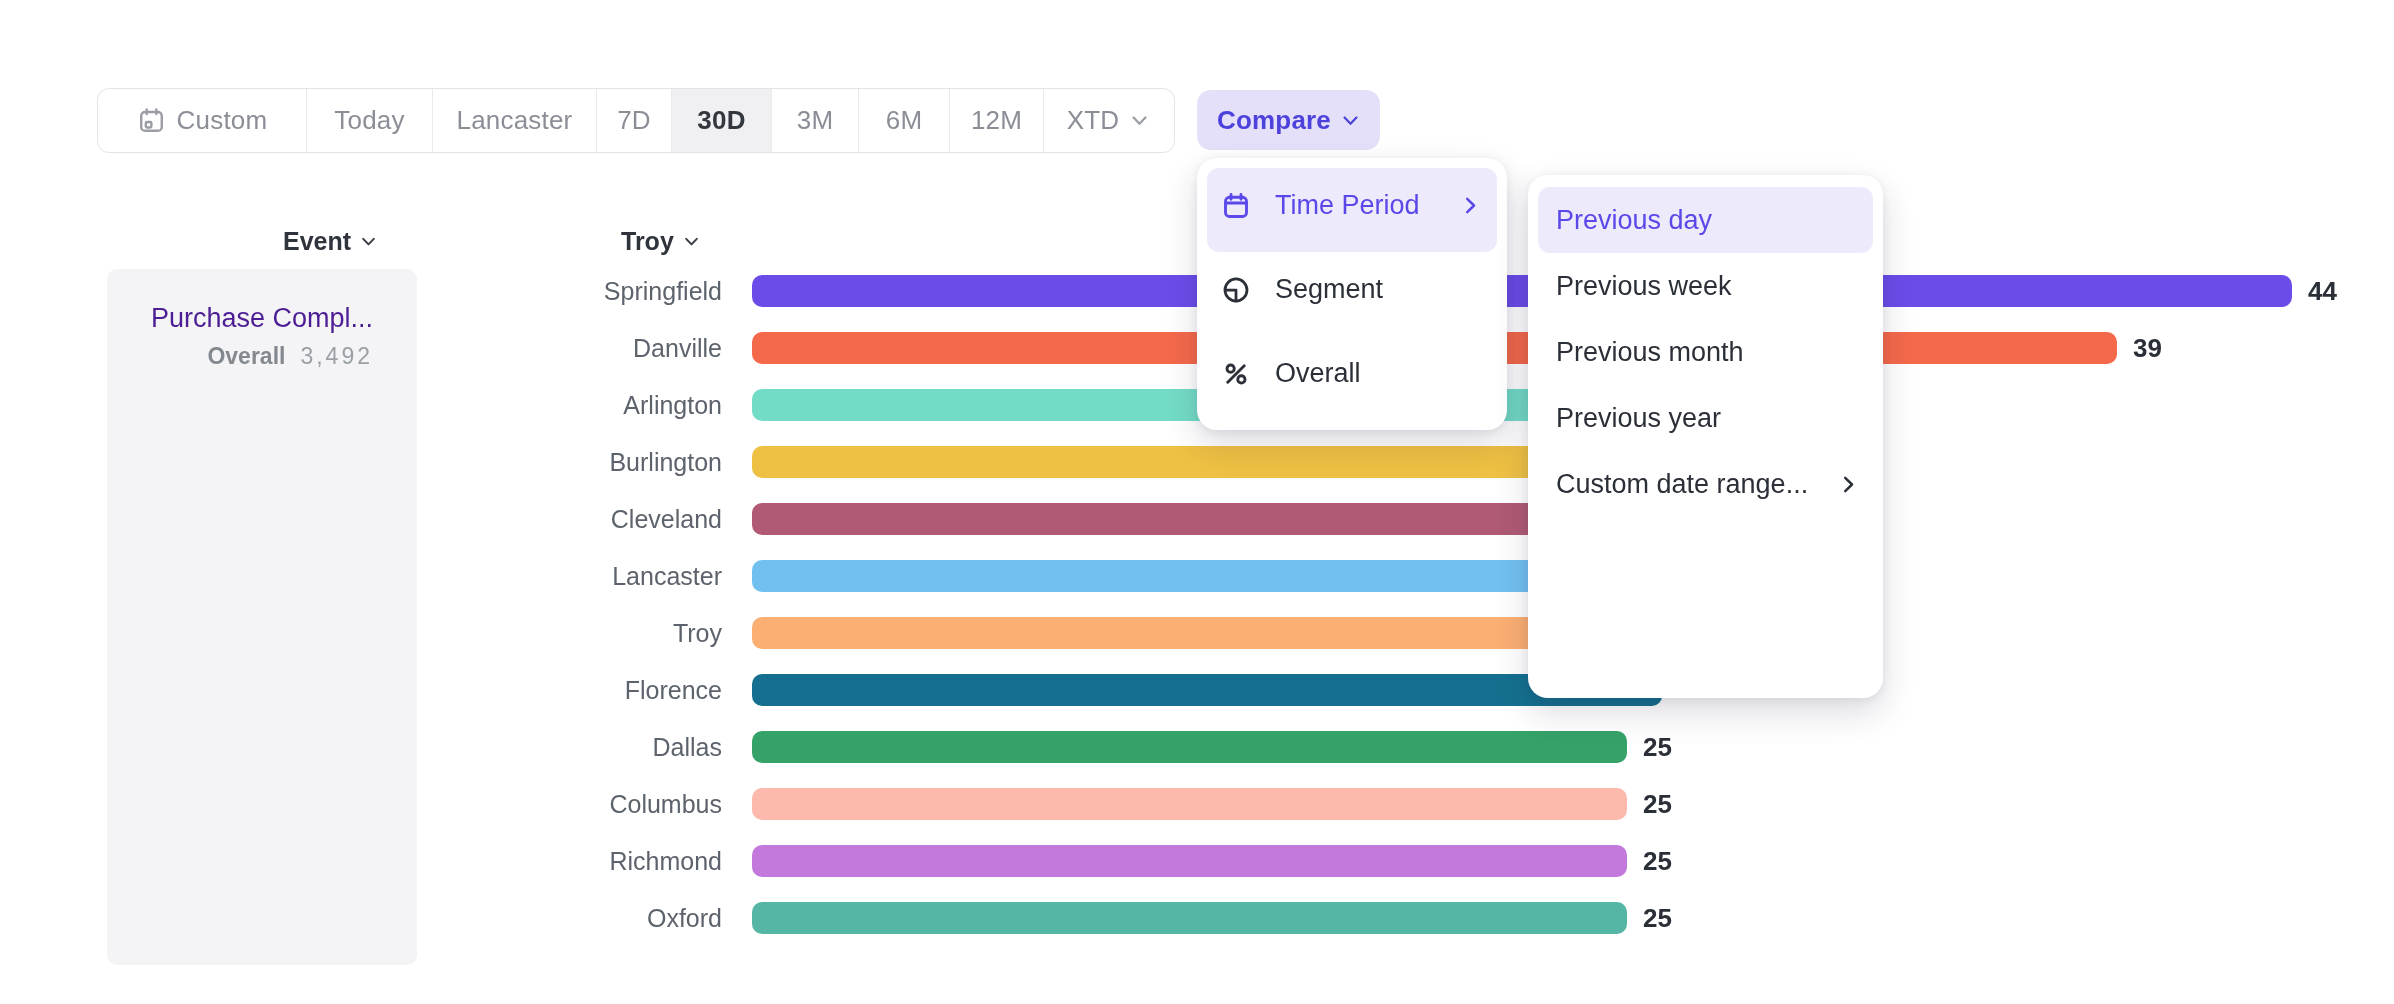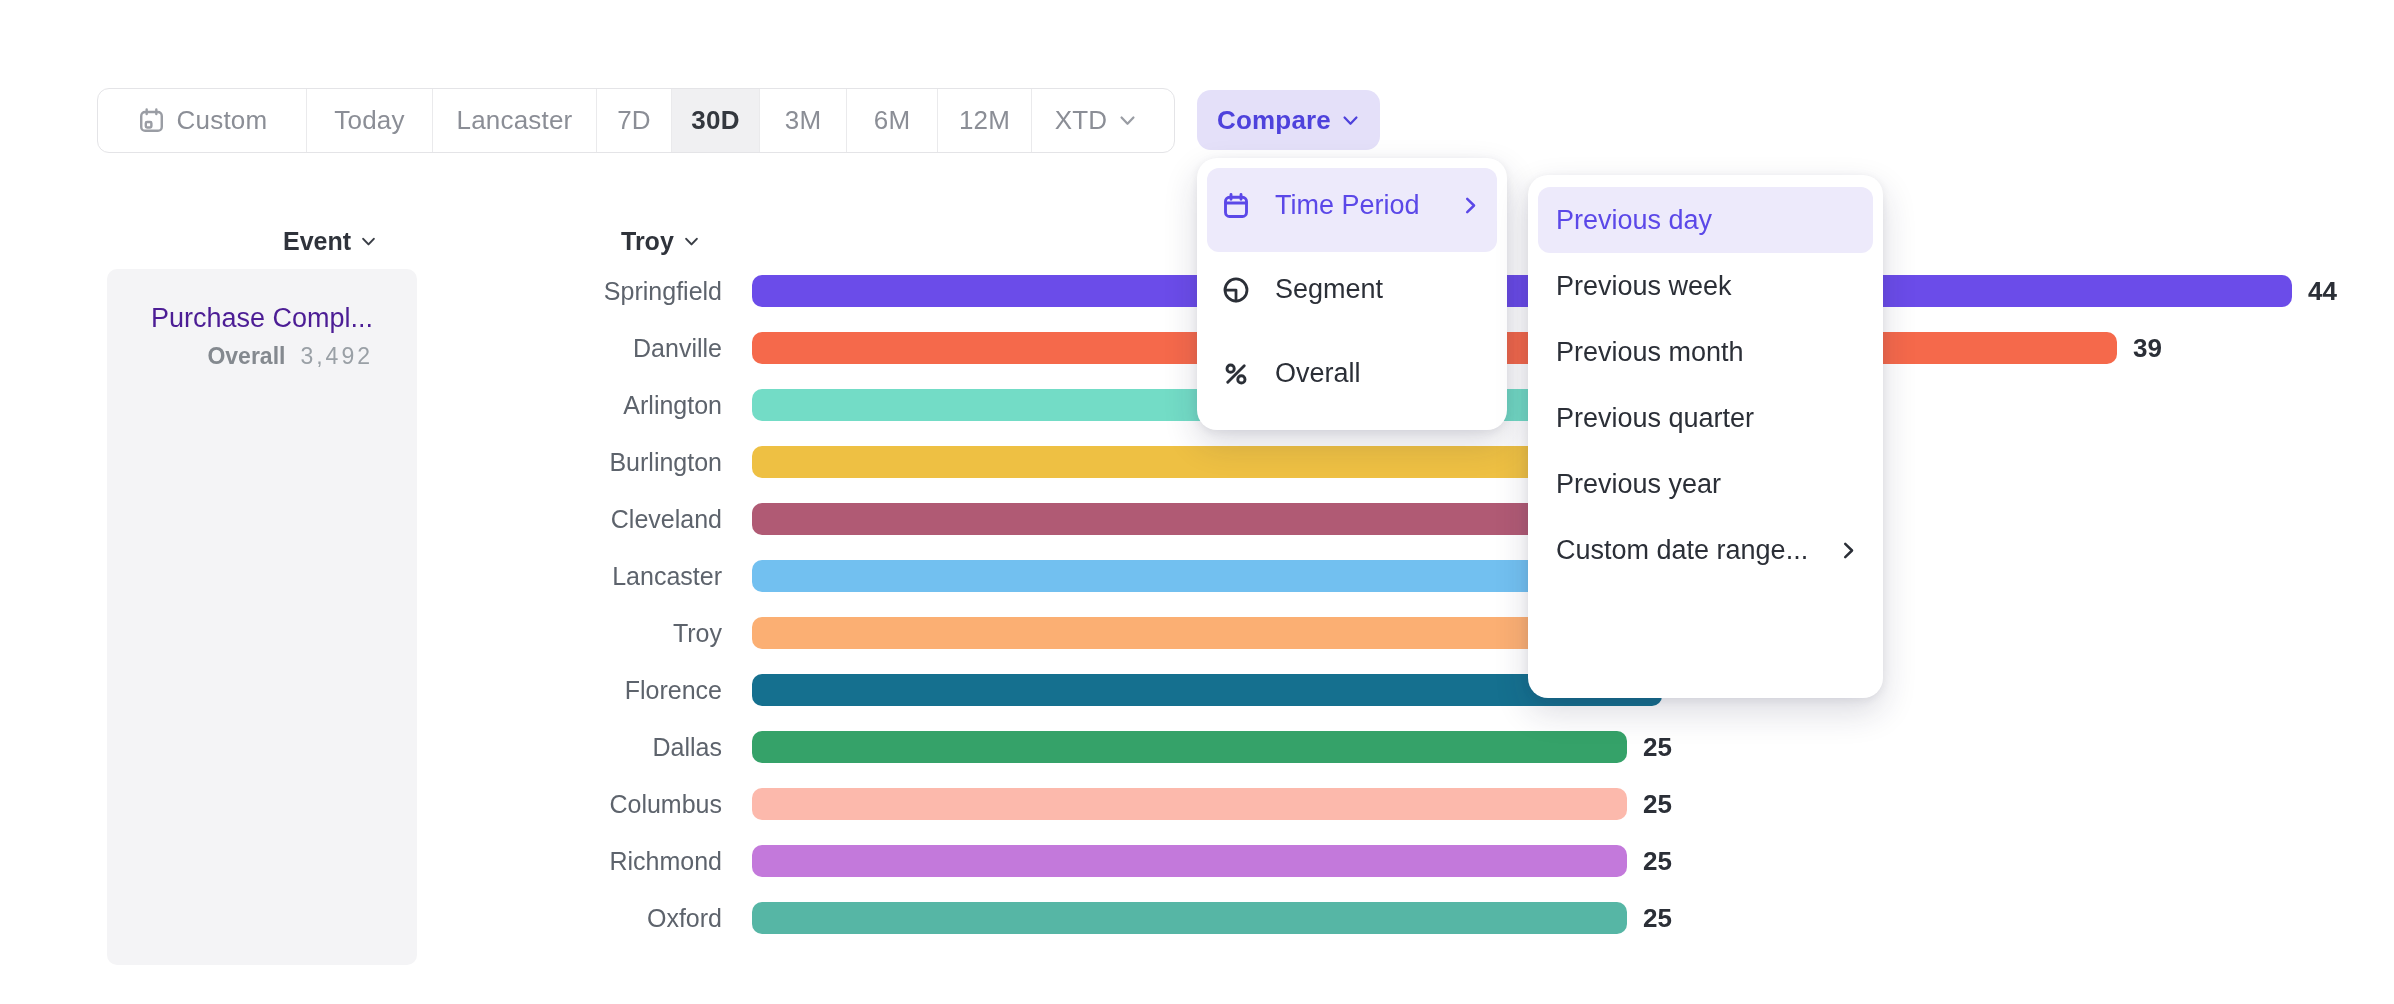--- a/index.html
+++ b/index.html
@@ -95,21 +95,21 @@
       </div>
       <div class="tb-seg" style="width: 126px;">
         <span>Today</span>
       </div>
       <div class="tb-seg" style="width: 164px;">
         <span>Lancaster</span>
       </div>
       <div class="tb-seg" style="width: 75px;">
         <span>7D</span>
       </div>
-      <div class="tb-seg selected" style="width: 88px; justify-content: center;">
+      <div class="tb-seg selected" style="width: 100px; justify-content: center;">
         <span>30D</span>
       </div>
       <div class="tb-seg" style="width: 87px;">
         <span>3M</span>
       </div>
       <div class="tb-seg" style="width: 91px;">
         <span>6M</span>
       </div>
       <div class="tb-seg" style="width: 94px;">
         <span>12M</span>
@@ -232,23 +232,20 @@
       <div class="menu-item selected">
         <span>Previous day</span>
       </div>
       <div class="menu-item">
         <span>Previous week</span>
       </div>
       <div class="menu-item">
         <span>Previous month</span>
       </div>
       <div class="menu-item">
-        <span>Previous quarter</span>
-      </div>
-      <div class="menu-item">
         <span>Previous year</span>
       </div>
       <div class="menu-item">
         <span>Custom date range...</span>
         <span class="mi-caret">
           <svg width="21" height="21" viewBox="0 0 16 16" fill="none">
             <path d="M5.5 3 L10.7 8 L5.5 13" stroke="currentColor" stroke-width="1.9" stroke-linecap="round" stroke-linejoin="round"></path>
           </svg>
         </span>
       </div>

